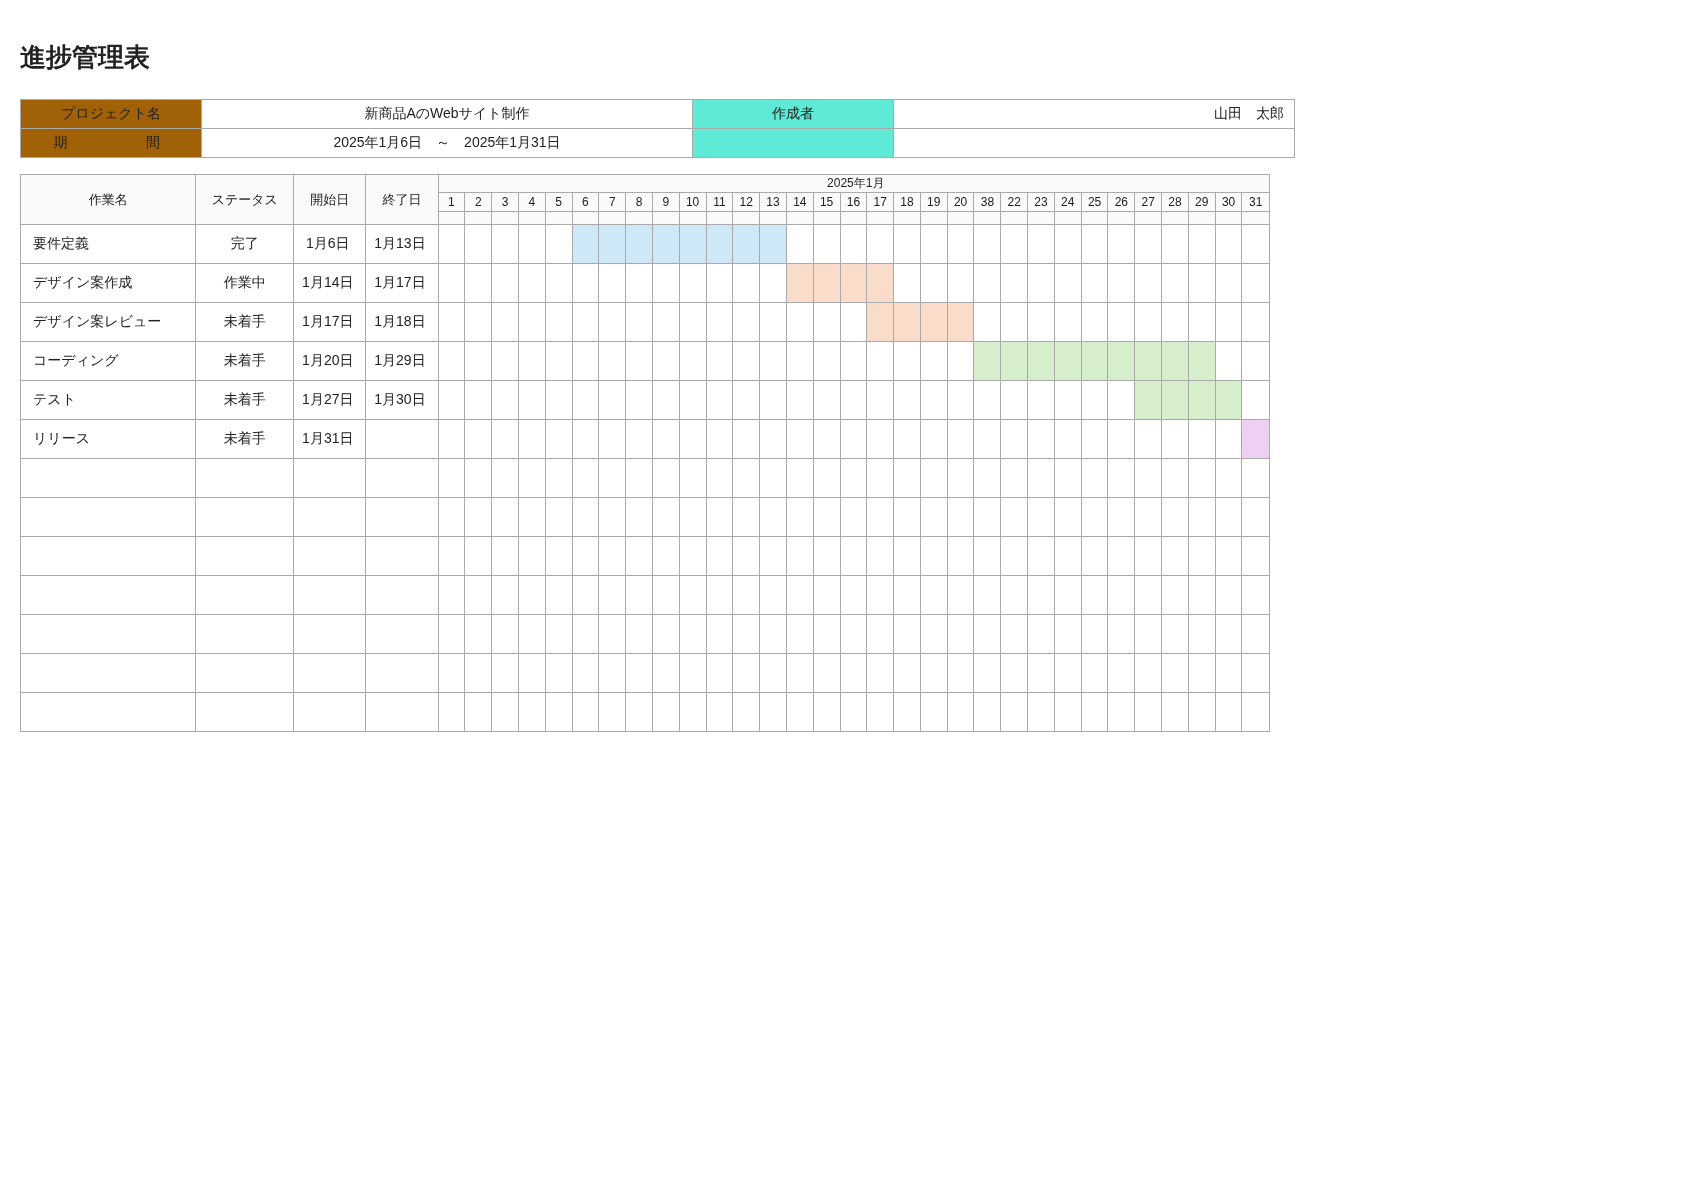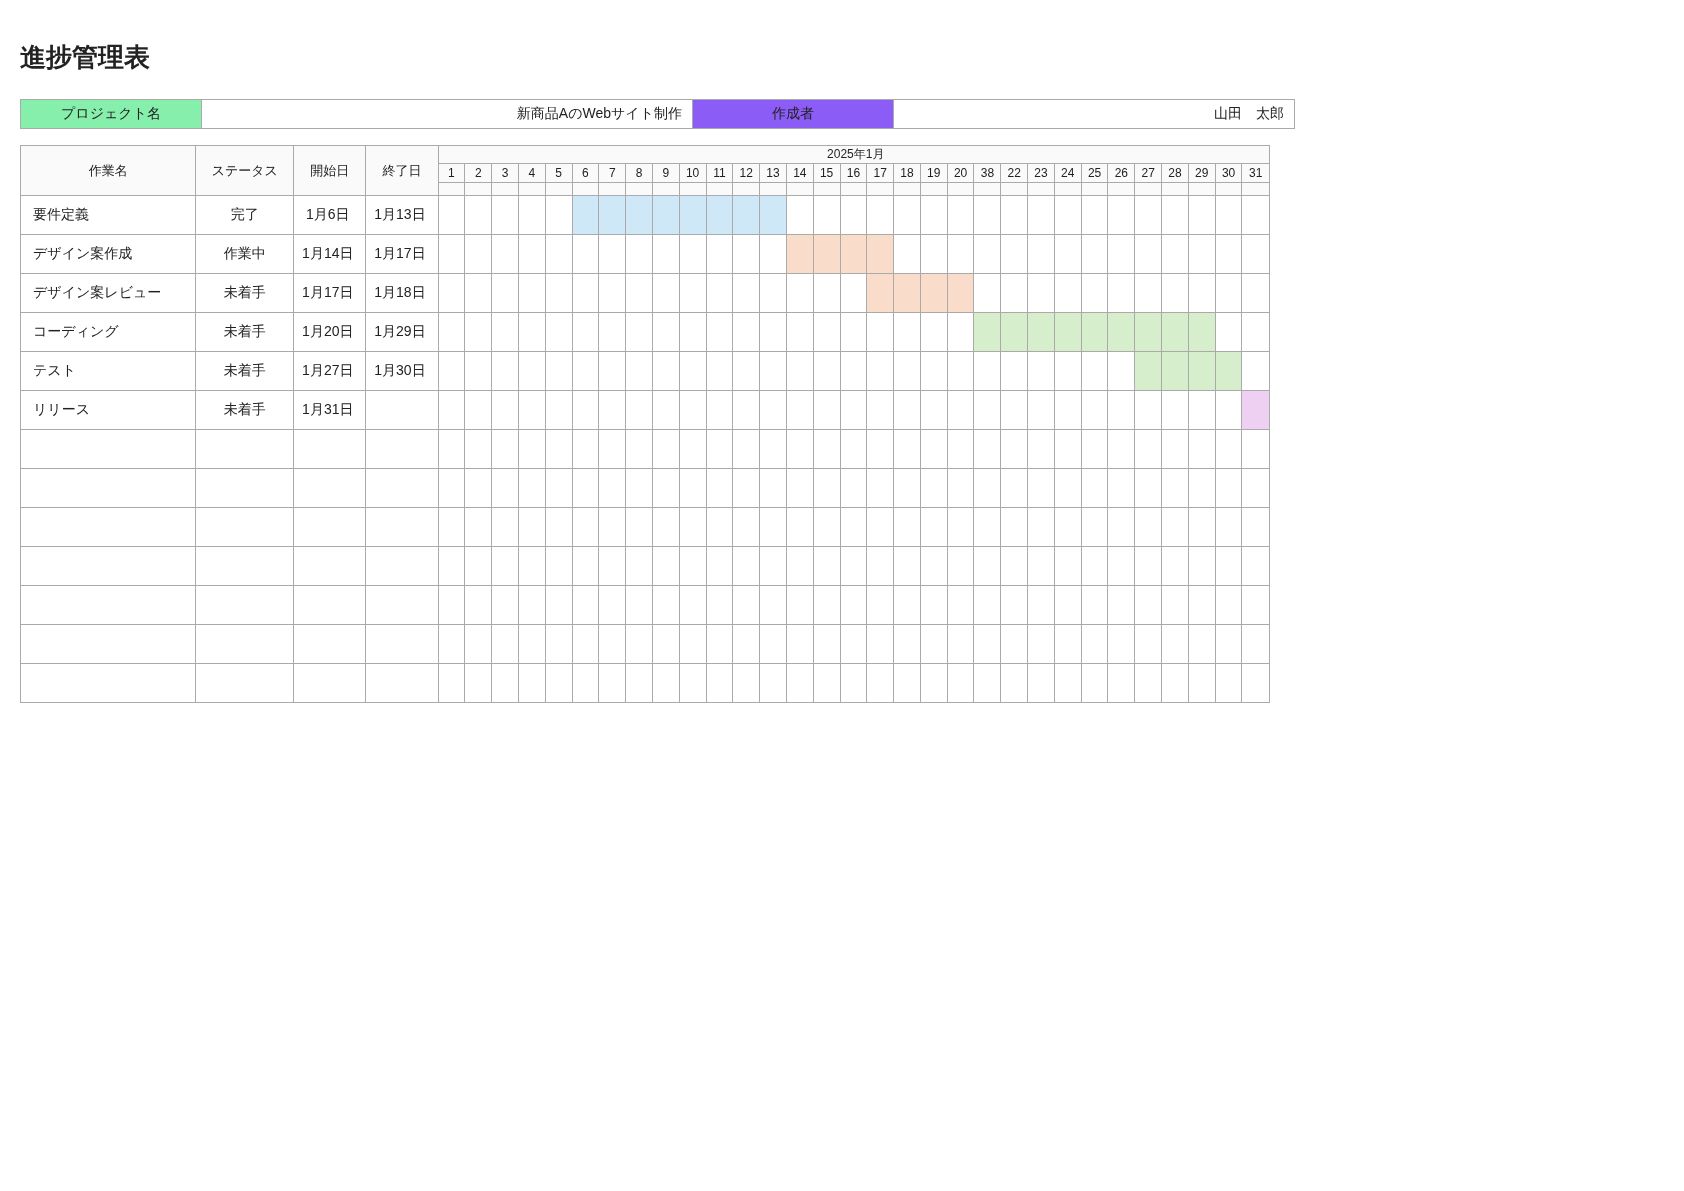--- a/index.html
+++ b/index.html
@@ -27,30 +27,30 @@
   
   .info {
     width: 1250px;
     margin-bottom: 16px;
   }
   .info td {
     height: 24px;
     vertical-align: middle;
   }
   .info .label {
-    background: #86efac;
+    background: #a16207;
     text-align: center;
     width: 180px;
   }
   .info .value {
     padding: 2px 10px;
-    text-align: right;
+    text-align: center;
   }
   .info .label2 {
-    background: #8b5cf6;
+    background: #5eead4;
     text-align: center;
     width: 200px;
   }
   .info .value2 {
     padding: 2px 10px;
     text-align: right;
     width: 380px;
   }
 
   
@@ -103,20 +103,26 @@
 
 <h1>進捗管理表</h1>
 
 <table class="info">
   <tbody>
       <tr>
     <td class="label">プロジェクト名</td>
     <td class="value" style="width:470px">新商品AのWebサイト制作</td>
     <td class="label2">作成者</td>
     <td class="value2">山田　太郎</td>
+  </tr>
+  <tr>
+    <td class="label"><span class="letterspace">期　　間</span></td>
+    <td class="value">2025年1月6日　～　2025年1月31日</td>
+    <td class="label2"></td>
+    <td class="value2"></td>
   </tr>
 </tbody>
   </table>
 
 <table class="gantt">
   <colgroup>
     <col class="col-task">
     <col class="col-status">
     <col class="col-date">
     <col class="col-date">

